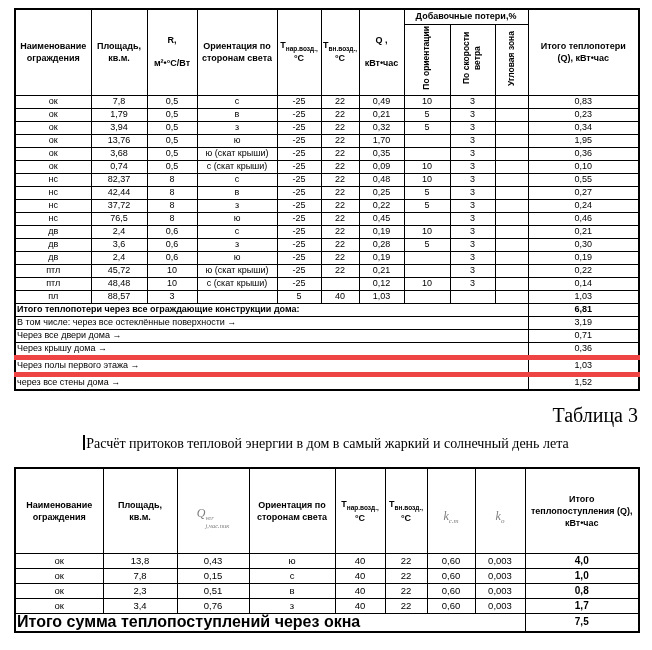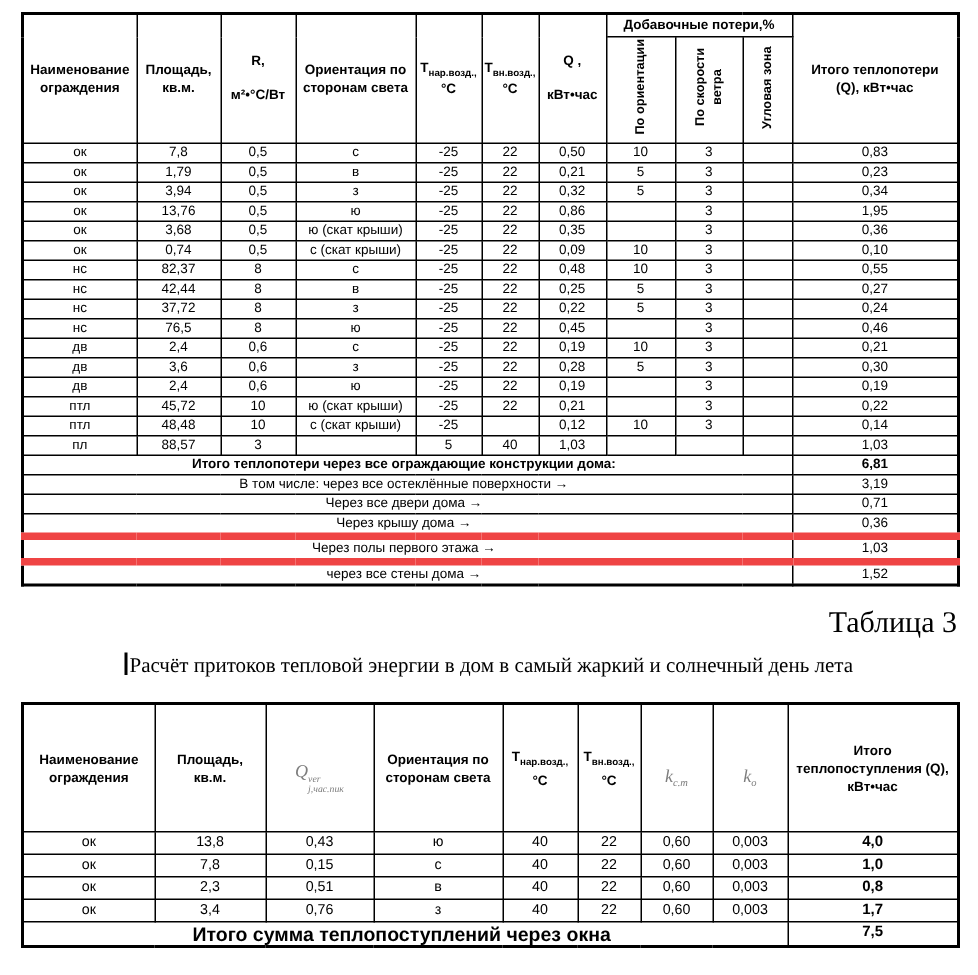--- a/index.html
+++ b/index.html
@@ -9,39 +9,39 @@
   table{border-collapse:collapse;table-layout:fixed;width:624px;border:2px solid #000}
   th,td{border:1px solid #000;text-align:center;vertical-align:middle;padding:0 1px;overflow:hidden}
 
   
   .t1 th{font-size:9px;font-weight:bold;line-height:1.3;white-space:pre-line}
   .t1 .h-span{height:14px}
   .t1 .rot{height:70px}
   .rot-txt{display:inline-block;writing-mode:vertical-rl;transform:rotate(180deg);
            font-size:8.5px;line-height:1.35;max-height:64px;font-weight:bold}
   .t1 td{font-size:9px;height:12px;line-height:1.05}
-  .sum-label{text-align:center;padding-right:6px;font-size:9px;height:12px}
+  .sum-label{text-align:left;padding-right:6px;font-size:9px;height:12px}
   .sum-value{font-size:9px;height:12px}
   .bold{font-weight:bold}
   tr.thick td{border-bottom:5px solid #ef4444}
   .blk{display:block}
   sub{font-size:6.5px}
 
   
   .tablabel{font-family:"Liberation Serif",serif;font-size:20px;text-align:right;
             width:624px;margin-top:13px}
   .title-line{font-family:"Liberation Serif",serif;font-size:14px;text-align:center;
               width:624px;margin-top:8px;margin-bottom:15px}
   .caret{display:inline-block;width:2px;height:15px;background:#000;vertical-align:-2px;margin-right:1px}
 
   
   .t2 th{font-size:9px;font-weight:bold;line-height:1.35;white-space:pre-line;height:84px}
   .t2 td{font-size:9.5px;height:14px;line-height:1.05}
   .t2 td.tot{font-size:10px;font-weight:bold}
-  .t2 .sum-label{font-size:13px;height:15px}
+  .t2 .sum-label{font-size:16px;height:15px}
   .t2 .sum-value{font-size:10px;height:15px}
 
   
   .math{font-family:"Liberation Serif",serif;font-style:italic;font-weight:normal;color:#7d7d7d}
   .mbase{font-size:12px}
   .mstack{display:inline-flex;flex-direction:column;font-size:6.5px;line-height:1.15;
           text-align:left;vertical-align:-3px}
   .math sub{font-size:7px}
 </style>
 </head>
@@ -98,21 +98,21 @@
       </tr>
     </thead>
     <tbody id="t1body">
         <tr>
           <td>ок</td>
           <td>7,8</td>
           <td>0,5</td>
           <td>с</td>
           <td>-25</td>
           <td>22</td>
-          <td>0,50</td>
+          <td>0,49</td>
           <td>10</td>
           <td>3</td>
           <td></td>
           <td>0,83</td>
         </tr>
         <tr>
           <td>ок</td>
           <td>1,79</td>
           <td>0,5</td>
           <td>в</td>
@@ -137,21 +137,21 @@
           <td></td>
           <td>0,34</td>
         </tr>
         <tr>
           <td>ок</td>
           <td>13,76</td>
           <td>0,5</td>
           <td>ю</td>
           <td>-25</td>
           <td>22</td>
-          <td>0,86</td>
+          <td>1,70</td>
           <td></td>
           <td>3</td>
           <td></td>
           <td>1,95</td>
         </tr>
         <tr>
           <td>ок</td>
           <td>3,68</td>
           <td>0,5</td>
           <td>ю (скат крыши)</td>

